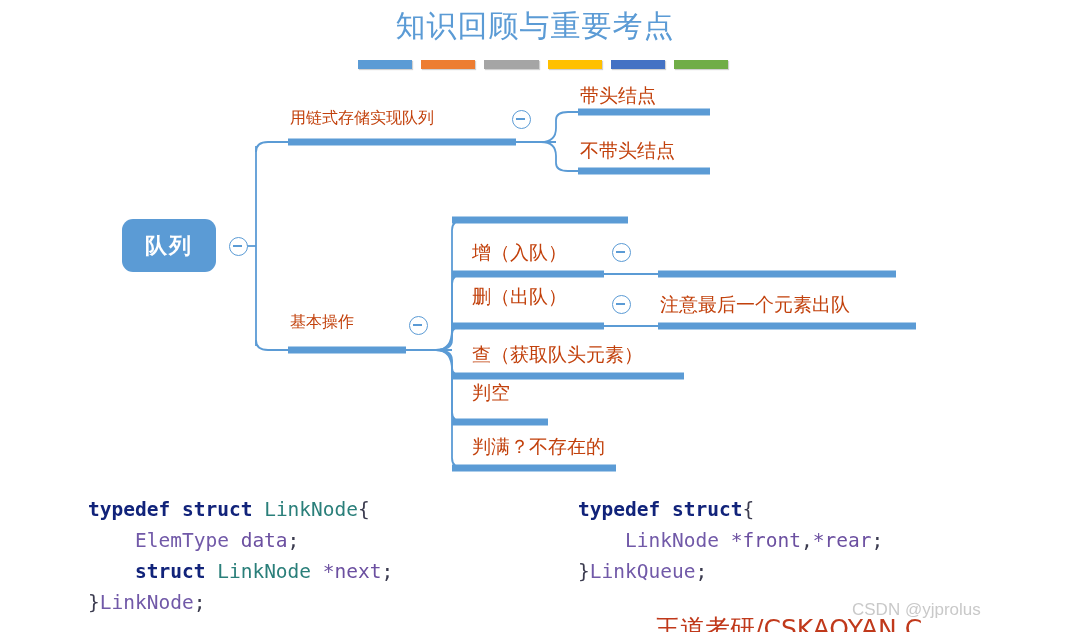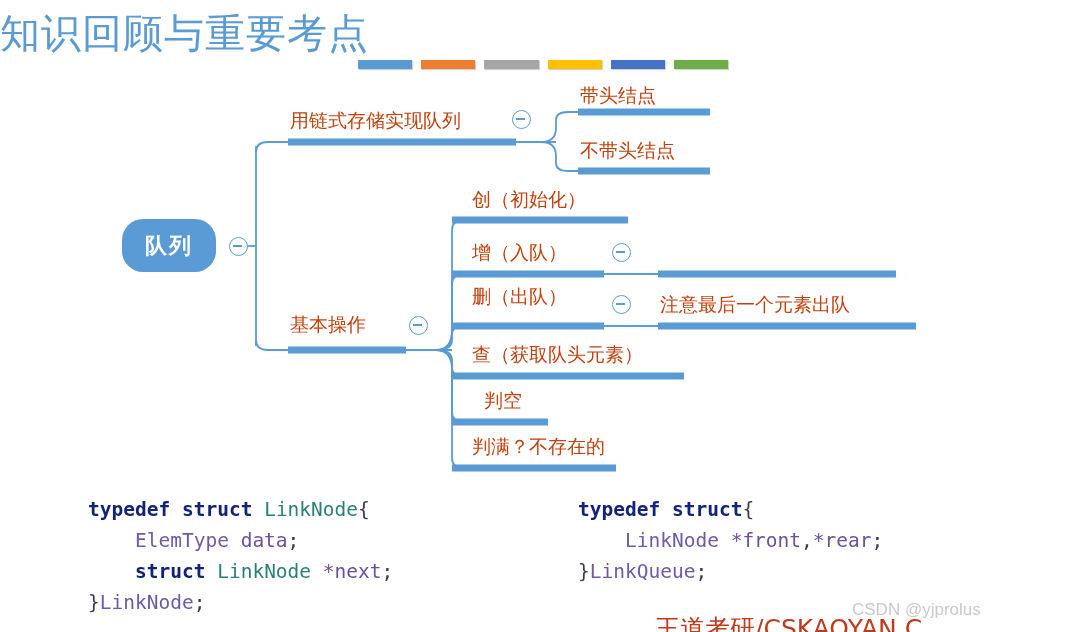--- a/index.html
+++ b/index.html
@@ -14,21 +14,22 @@
     overflow: hidden;
     font-family: "Liberation Sans", "DejaVu Sans", sans-serif;
   }
 
   
   #slide-title {
     position: absolute;
     top: 6px;
     left: 0;
     width: 1070px;
-    font-size: 40px;
+    text-align: center;
+    font-size: 30px;
     color: #5B9BD5;
     letter-spacing: 1px;
     font-family: "DejaVu Sans", "Liberation Sans", sans-serif;
   }
   #title-rule {
     position: absolute;
     top: 60px;
     left: 358px;
     width: 370px;
     height: 9px;
@@ -57,40 +58,40 @@
   }
 
   
   #root-node {
     position: absolute;
     left: 122px;
     top: 219px;
     width: 94px;
     height: 53px;
     background: #5B9BD5;
-    border-radius: 21px;
+    border-radius: 11px;
     color: #ffffff;
     font-size: 22px;
     font-weight: bold;
     display: flex;
     align-items: center;
     justify-content: center;
     letter-spacing: 2px;
     font-family: "DejaVu Sans", "Liberation Sans", sans-serif;
   }
 
   
   .mm-label {
     position: absolute;
     font-size: 19px;
     color: #c2410c;
     white-space: nowrap;
     font-family: "DejaVu Sans", "Liberation Sans", sans-serif;
   }
-  .mm-label.lvl1 { font-size: 19px; }
+  .mm-label.lvl1 { font-size: 16px; }
   .mm-label.lvl2 { font-size: 19px; }
 
   
   .toggle {
     position: absolute;
     width: 19px;
     height: 19px;
     border: 1.6px solid #5B9BD5;
     border-radius: 50%;
     background: #ffffff;
@@ -210,31 +211,30 @@
 
   <div class="mm-label lvl1" style="left:290px; top:108px;">用链式存储实现队列</div>
   <div class="toggle" style="left:512px; top:110px;"></div>
 
   <div class="mm-label lvl2" style="left:580px; top:83px;">带头结点</div>
   <div class="mm-label lvl2" style="left:580px; top:138px;">不带头结点</div>
 
   <div class="mm-label lvl1" style="left:290px; top:312px;">基本操作</div>
   <div class="toggle" style="left:409px; top:316px;"></div>
 
-  <div class="mm-label lvl2" style="left:472px; top:187px;">创（初始化）</div>
 
   <div class="mm-label lvl2" style="left:472px; top:240px;">增（入队）</div>
   <div class="toggle" style="left:612px; top:243px;"></div>
 
   <div class="mm-label lvl2" style="left:472px; top:284px;">删（出队）</div>
   <div class="toggle" style="left:612px; top:295px;"></div>
   <div class="mm-label lvl2" style="left:660px; top:292px;">注意最后一个元素出队</div>
 
   <div class="mm-label lvl2" style="left:472px; top:342px;">查（获取队头元素）</div>
-  <div class="mm-label lvl2" style="left:472px; top:388px;margin-left:12px;">判空</div>
+  <div class="mm-label lvl2" style="left:472px; top:380px;">判空</div>
   <div class="mm-label lvl2" style="left:472px; top:434px;">判满？不存在的</div>
 </div>
 
 <div class="code-block" id="code-left"><div><span class="tok-kw">typedef</span><span class="tok-plain"> </span><span class="tok-kw">struct</span><span class="tok-plain"> </span><span class="tok-type">LinkNode</span><span class="tok-punct">{</span></div><div><span class="tok-plain">    </span><span class="tok-type2">ElemType</span><span class="tok-plain"> </span><span class="tok-ident">data</span><span class="tok-punct">;</span></div><div><span class="tok-plain">    </span><span class="tok-kw">struct</span><span class="tok-plain"> </span><span class="tok-type">LinkNode</span><span class="tok-plain"> </span><span class="tok-ident">*next</span><span class="tok-punct">;</span></div><div><span class="tok-punct">}</span><span class="tok-type2">LinkNode</span><span class="tok-punct">;</span></div></div>
 <div class="code-block" id="code-right"><div><span class="tok-kw">typedef</span><span class="tok-plain"> </span><span class="tok-kw">struct</span><span class="tok-punct">{</span></div><div><span class="tok-plain">    </span><span class="tok-type2">LinkNode</span><span class="tok-plain"> </span><span class="tok-ident">*front</span><span class="tok-punct">,</span><span class="tok-ident">*rear</span><span class="tok-punct">;</span></div><div><span class="tok-punct">}</span><span class="tok-type2">LinkQueue</span><span class="tok-punct">;</span></div></div>
 
 <div id="watermark-csdn">CSDN @yjprolus</div>
 <div id="watermark-wangdao">王道考研/CSKAOYAN.C</div>
 
 </body></html>

